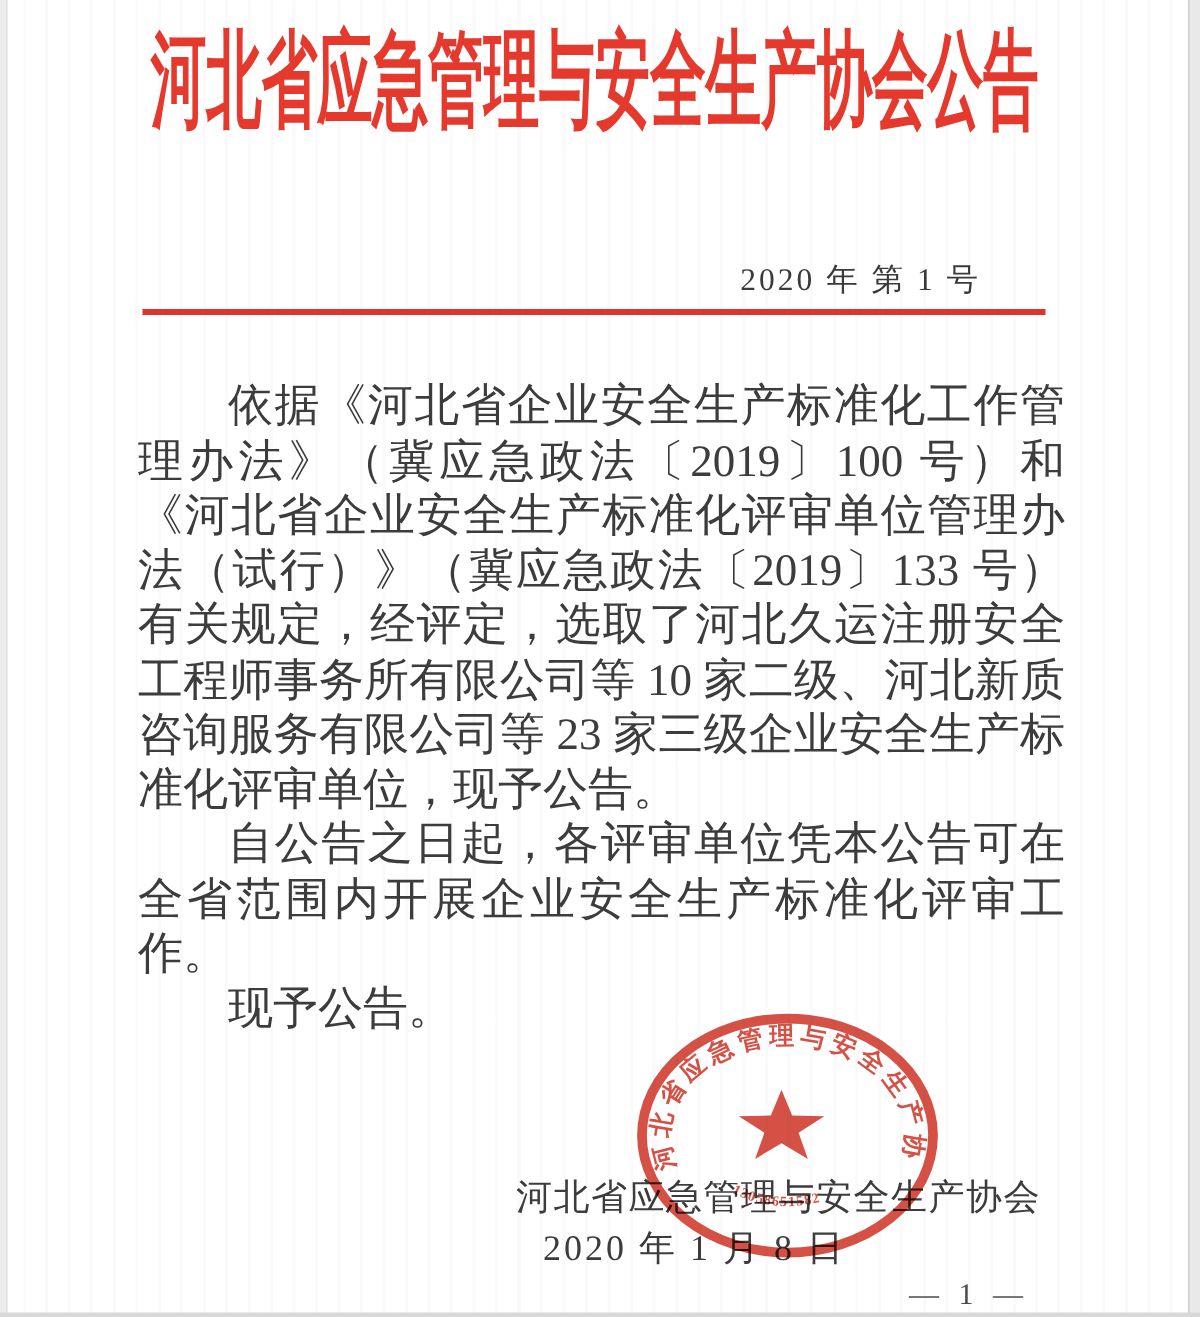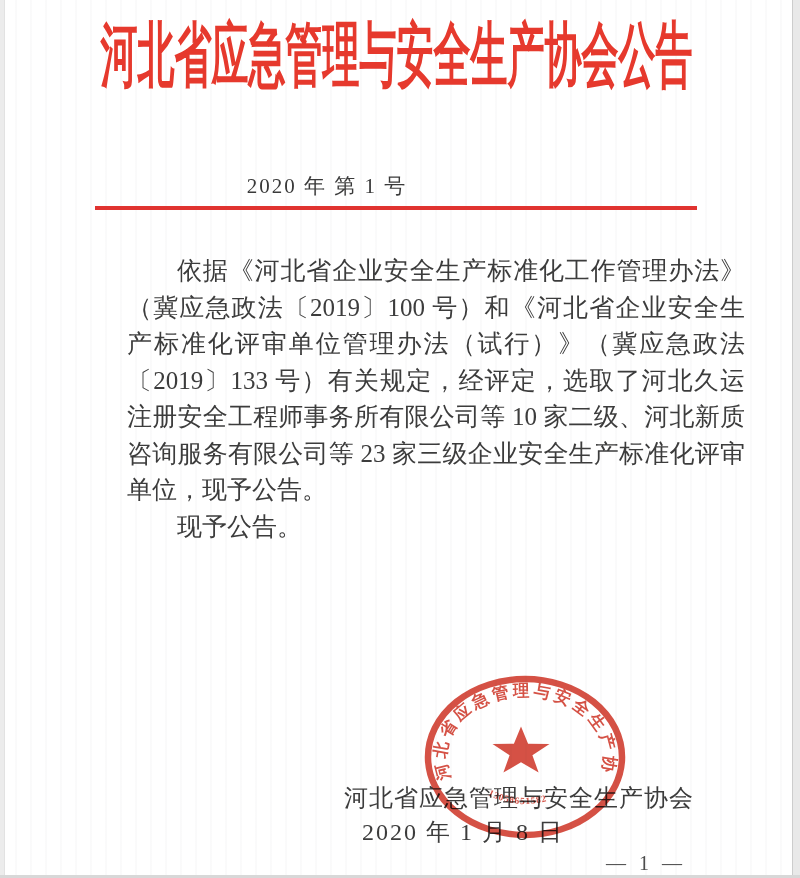--- a/index.html
+++ b/index.html
@@ -37,36 +37,35 @@
     font-size: 37px; line-height: 37px;
     font-weight: 900;
     color: #e6392d;
     transform: scaleY(1.9);
     transform-origin: center top;
     letter-spacing: 0px;
     white-space: nowrap;
   }
   .issue-line {
     position: absolute; top: 172px; left: 0; width: 654px;
-    text-align: center;
+    text-align: right;
     font-size: 21px; color: #3a3a3a;
     letter-spacing: 2px;
   }
   .red-rule {
     position: absolute; top: 206px; left: 95px;
     width: 602px; height: 4px;
     background: #e03330;
   }
 
   .doc-body {
     position: absolute; top: 253px; left: 92px; width: 618px;
-    font-size: 25px; line-height: 36.5px;
+    font-size: 30px; line-height: 36.5px;
     color: #3c3c3c;
     text-align: justify;
-    margin-left: 35px;
   }
   .doc-body p { margin: 0; text-indent: 2em; }
 
   .attachments {
     position: absolute; top: 604px; left: 92px; width: 618px;
     font-size: 26px; line-height: 39px;
     color: #3c3c3c;
   }
   .attachments div { text-indent: 2em; white-space: nowrap; }
 
@@ -106,20 +105,21 @@
 <div class="edge-bottom"></div>
 
 <div class="doc-title">河北省应急管理与安全生产协会公告</div>
 
 <div class="issue-line">2020 年  第 1 号</div>
 
 <div class="red-rule"></div>
 
 <div class="doc-body">
   <p>依据《河北省企业安全生产标准化工作管理办法》（冀应急政法〔2019〕100 号）和《河北省企业安全生产标准化评审单位管理办法（试行）》（冀应急政法〔2019〕133 号）有关规定，经评定，选取了河北久运注册安全工程师事务所有限公司等 10 家二级、河北新质咨询服务有限公司等 23 家三级企业安全生产标准化评审单位，现予公告。</p>
+  <p>自公告之日起，各评审单位凭本公告可在全省范围内开展企业安全生产标准化评审工作。</p>
   <p>现予公告。</p>
 </div>
 
 <div class="attachments">
 </div>
 
 <div class="signature-org">河北省应急管理与安全生产协会</div>
 <div class="signature-date">2020 年 1 月 8 日</div>
 
 <svg class="seal" viewBox="0 0 210 168" xmlns="http://www.w3.org/2000/svg">

